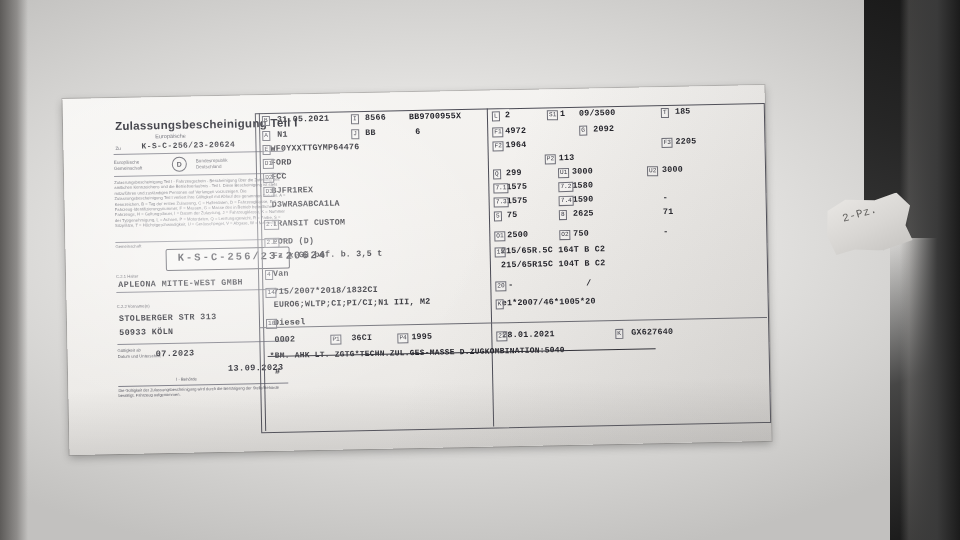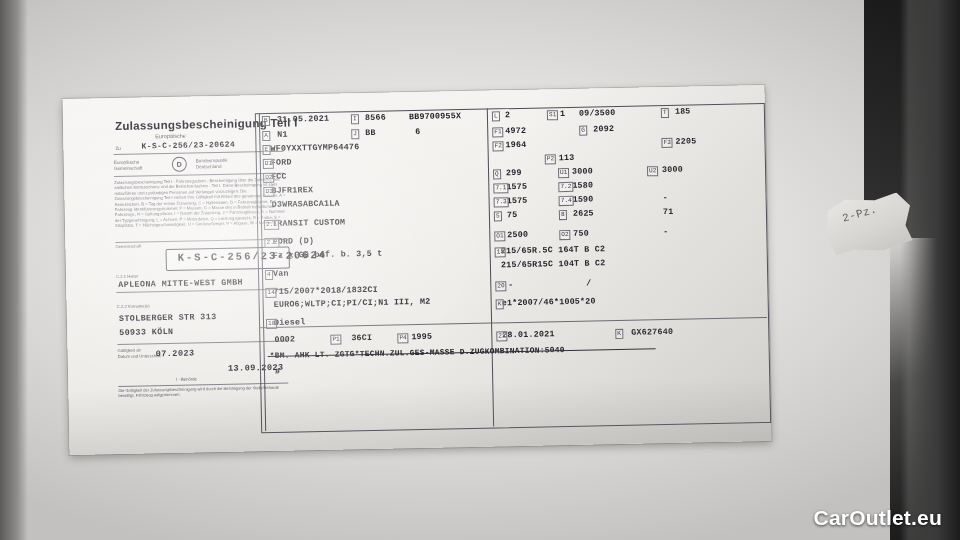--- a/index.html
+++ b/index.html
@@ -397,14 +397,13 @@
       <div class="boxnum" style="left:494px; top:141px;">O2</div>
       <div class="boxnum" style="left:429px; top:157px;">15</div>
       <div class="boxnum" style="left:429px; top:191px;">20</div>
       <div class="boxnum" style="left:429px; top:209px;">K</div>
       <div class="boxnum" style="left:429px; top:241px;">21</div>
 
     </div>
     <div class="doc-shade"></div>
   </div>
 
-  <div class="watermark">CarOutlet.eu</div>
 </div>
 
 </body></html>

